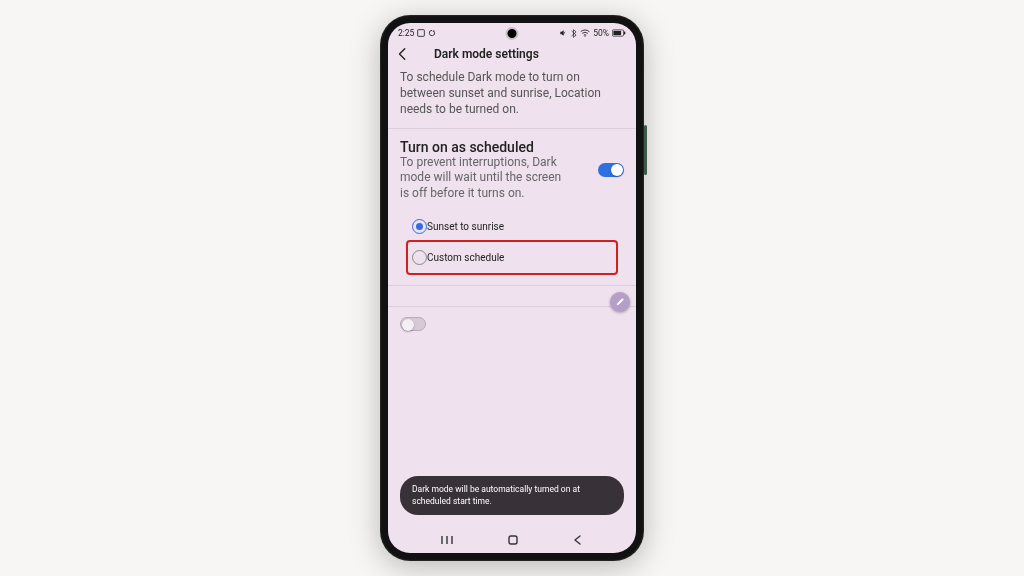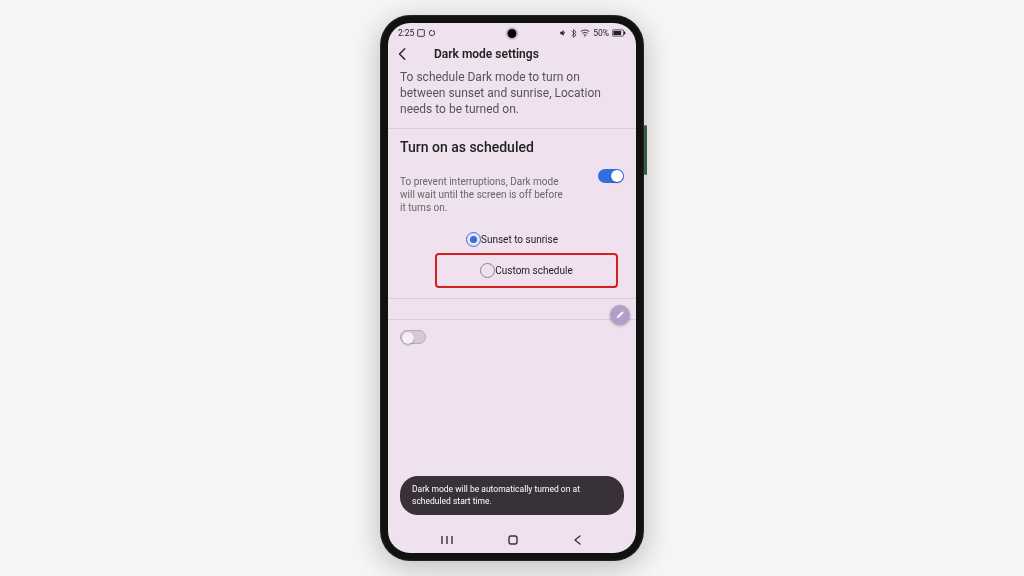--- a/index.html
+++ b/index.html
@@ -91,21 +91,21 @@
     padding: 10px 12px;
     border-bottom: 1px solid rgba(0,0,0,0.08);
   }
   .section .row {
     display:flex;
     align-items:center;
     justify-content:space-between;
     gap:8px;
   }
   .label-main { font-size: 14px; color:#222; font-weight:500; }
-  .label-sub  { font-size: 10px; color:#666; line-height:1.3; margin-top:20px; max-width: 170px;}
+  .label-sub  { font-size: 12px; color:#666; line-height:1.3; margin-top:0; max-width: 170px;}
   
   .switch {
     width: 26px; height:14px;
     border-radius: 8px;
     position:relative;
     flex-shrink:0;
   }
   .switch .knob {
     position:absolute;
     top:1px;
@@ -120,40 +120,38 @@
   .switch.off .knob { left:1px; background:#f5eef4; }
   
   .radios { padding: 4px 8px 8px 8px; }
   .radio-row {
     display:flex;
     align-items:center;
     gap:0;
     padding:8px 4px;
     font-size:10px;
     color:#222;
-    justify-content:center;
   }
   .radio {
     width:13px; height:13px;
     border-radius:50%;
     border:1.5px solid #888;
     display:flex; align-items:center; justify-content:center;
     flex-shrink:0;
   }
   .radio.selected { border-color:#2f6fe0; }
   .radio.selected::after {
     content:"";
     width:7px; height:7px; border-radius:50%;
     background:#2f6fe0;
   }
   .highlight-box {
     outline: 2px solid #d22020;
     outline-offset: 0px;
     border-radius:2px;
-    margin-left:29px;
   }
   
   .edit-badge {
     position:absolute;
     right:6px;
     width:20px; height:20px;
     background:#b59ec8;
     border-radius:50%;
     display:flex; align-items:center; justify-content:center;
     box-shadow: 0 1px 3px rgba(0,0,0,0.3);

